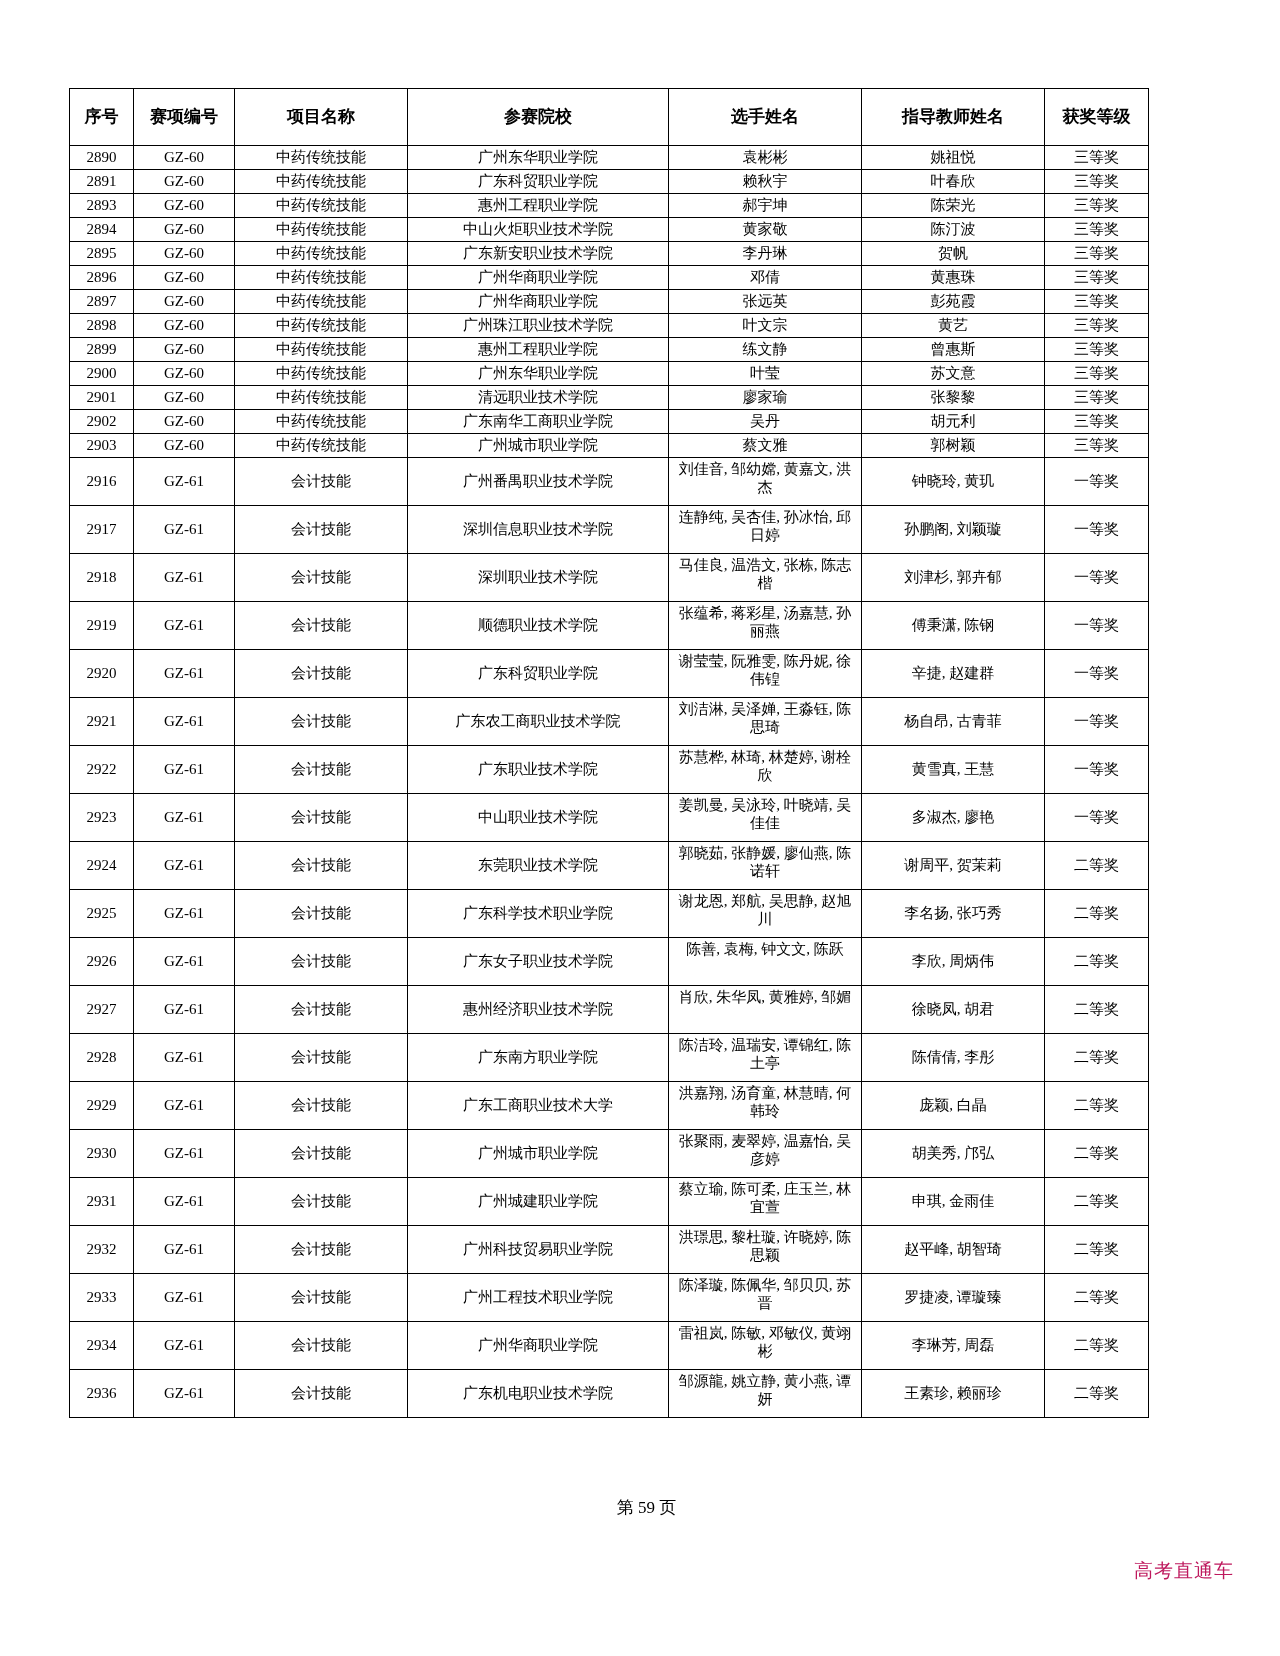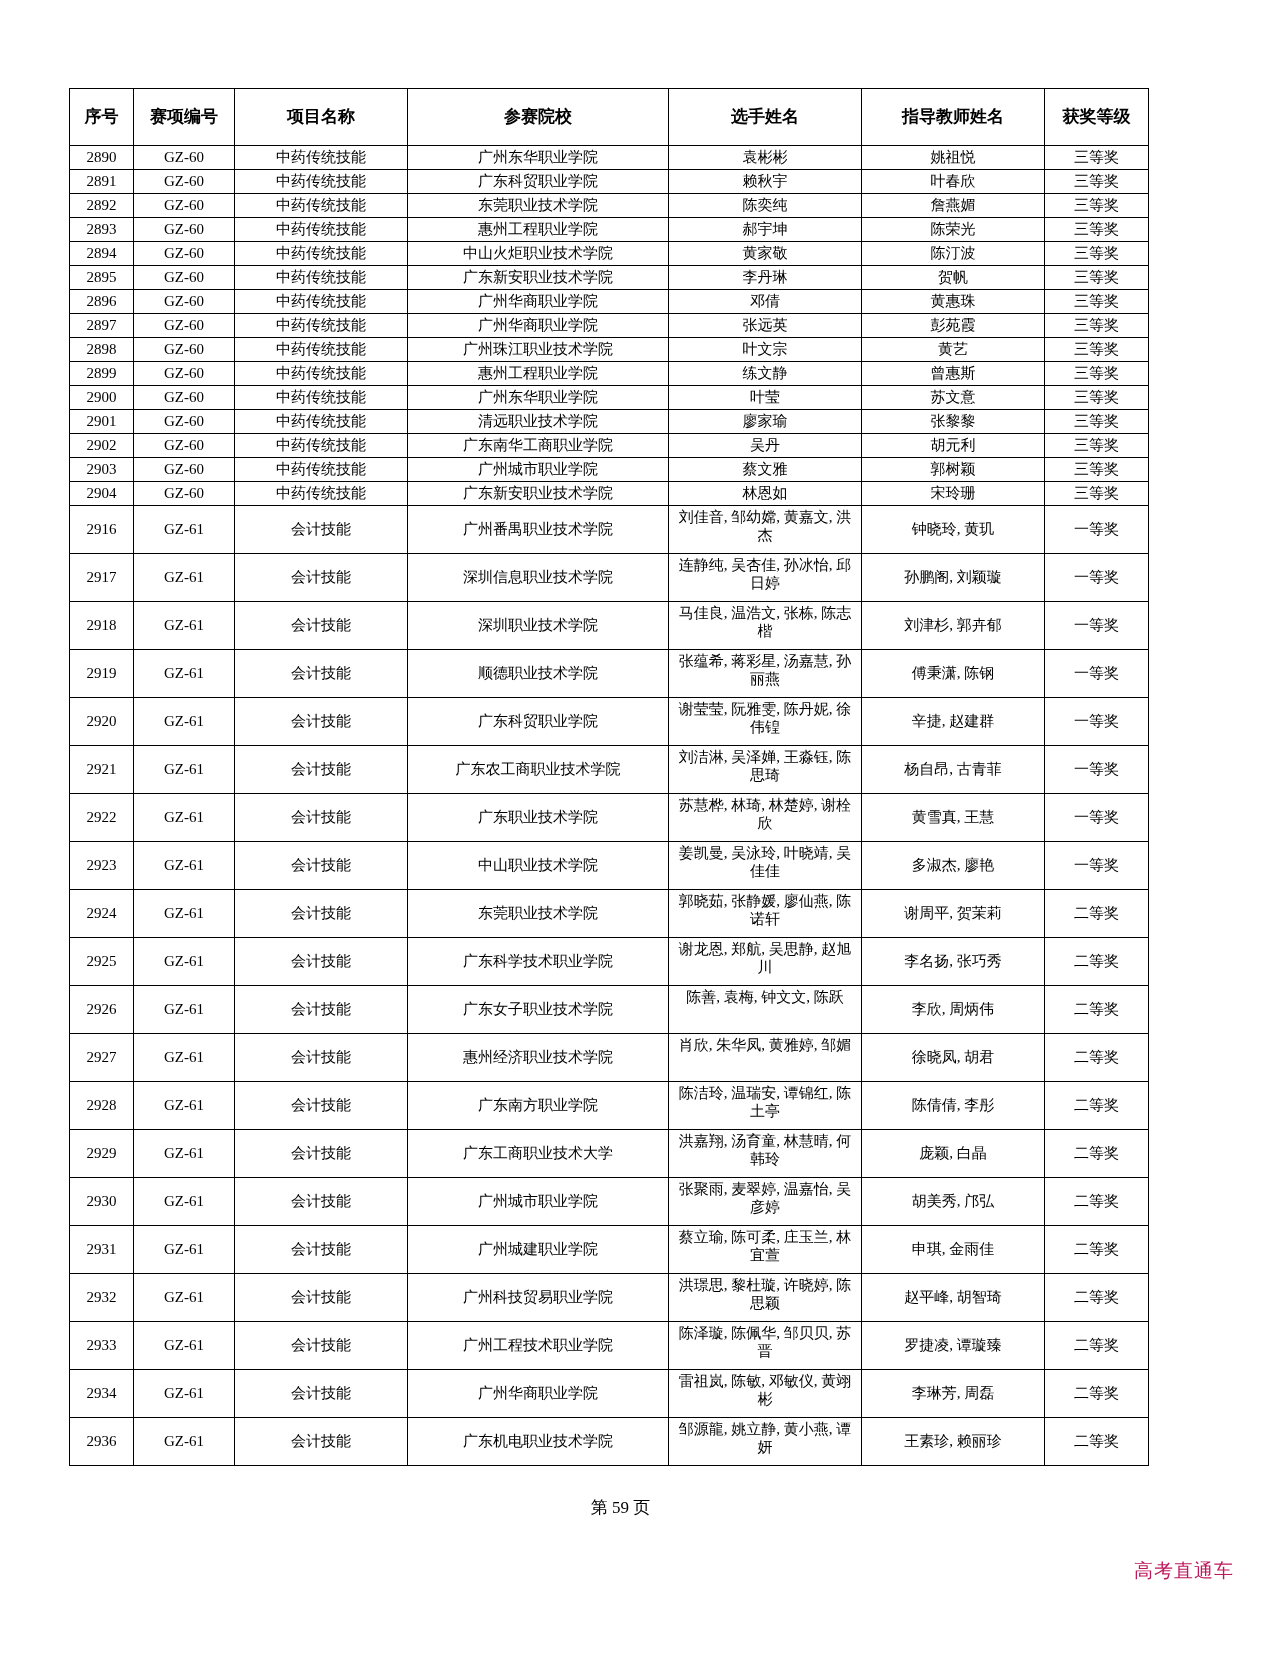--- a/index.html
+++ b/index.html
@@ -32,21 +32,21 @@
   tr.tall td{height:45px;}
   td.contestants{vertical-align:top;padding:0 5px;}
   .clip{
     height:45px;
     overflow:hidden;
     line-height:18px;
     padding-top:2px;
   }
   .footer{
     position:absolute;
-    left:46px;width:1079px;
+    left:72px;width:1079px;
     top:1496px;
     text-align:center;
     font-size:17px;
     padding-left:23px;
   }
   .watermark{
     position:absolute;
     right:58px;
     top:1558px;
     font-size:19px;
@@ -93,29 +93,20 @@
         <tr class="short">
           <td>2891</td>
           <td>GZ-60</td>
           <td>中药传统技能</td>
           <td>广东科贸职业学院</td>
           <td>赖秋宇</td>
           <td>叶春欣</td>
           <td>三等奖</td>
         </tr>
         <tr class="short">
-          <td>2892</td>
-          <td>GZ-60</td>
-          <td>中药传统技能</td>
-          <td>东莞职业技术学院</td>
-          <td>陈奕纯</td>
-          <td>詹燕媚</td>
-          <td>三等奖</td>
-        </tr>
-        <tr class="short">
           <td>2893</td>
           <td>GZ-60</td>
           <td>中药传统技能</td>
           <td>惠州工程职业学院</td>
           <td>郝宇坤</td>
           <td>陈荣光</td>
           <td>三等奖</td>
         </tr>
         <tr class="short">
           <td>2894</td>
@@ -200,29 +191,20 @@
         </tr>
         <tr class="short">
           <td>2903</td>
           <td>GZ-60</td>
           <td>中药传统技能</td>
           <td>广州城市职业学院</td>
           <td>蔡文雅</td>
           <td>郭树颖</td>
           <td>三等奖</td>
         </tr>
-        <tr class="short">
-          <td>2904</td>
-          <td>GZ-60</td>
-          <td>中药传统技能</td>
-          <td>广东新安职业技术学院</td>
-          <td>林恩如</td>
-          <td>宋玲珊</td>
-          <td>三等奖</td>
-        </tr>
         <tr class="tall">
           <td>2916</td>
           <td>GZ-61</td>
           <td>会计技能</td>
           <td>广州番禺职业技术学院</td>
           <td class="contestants">
             <div class="clip">刘佳音, 邹幼嫦, 黄嘉文, 洪杰</div>
           </td>
           <td>钟晓玲, 黄玑</td>
           <td>一等奖</td>

